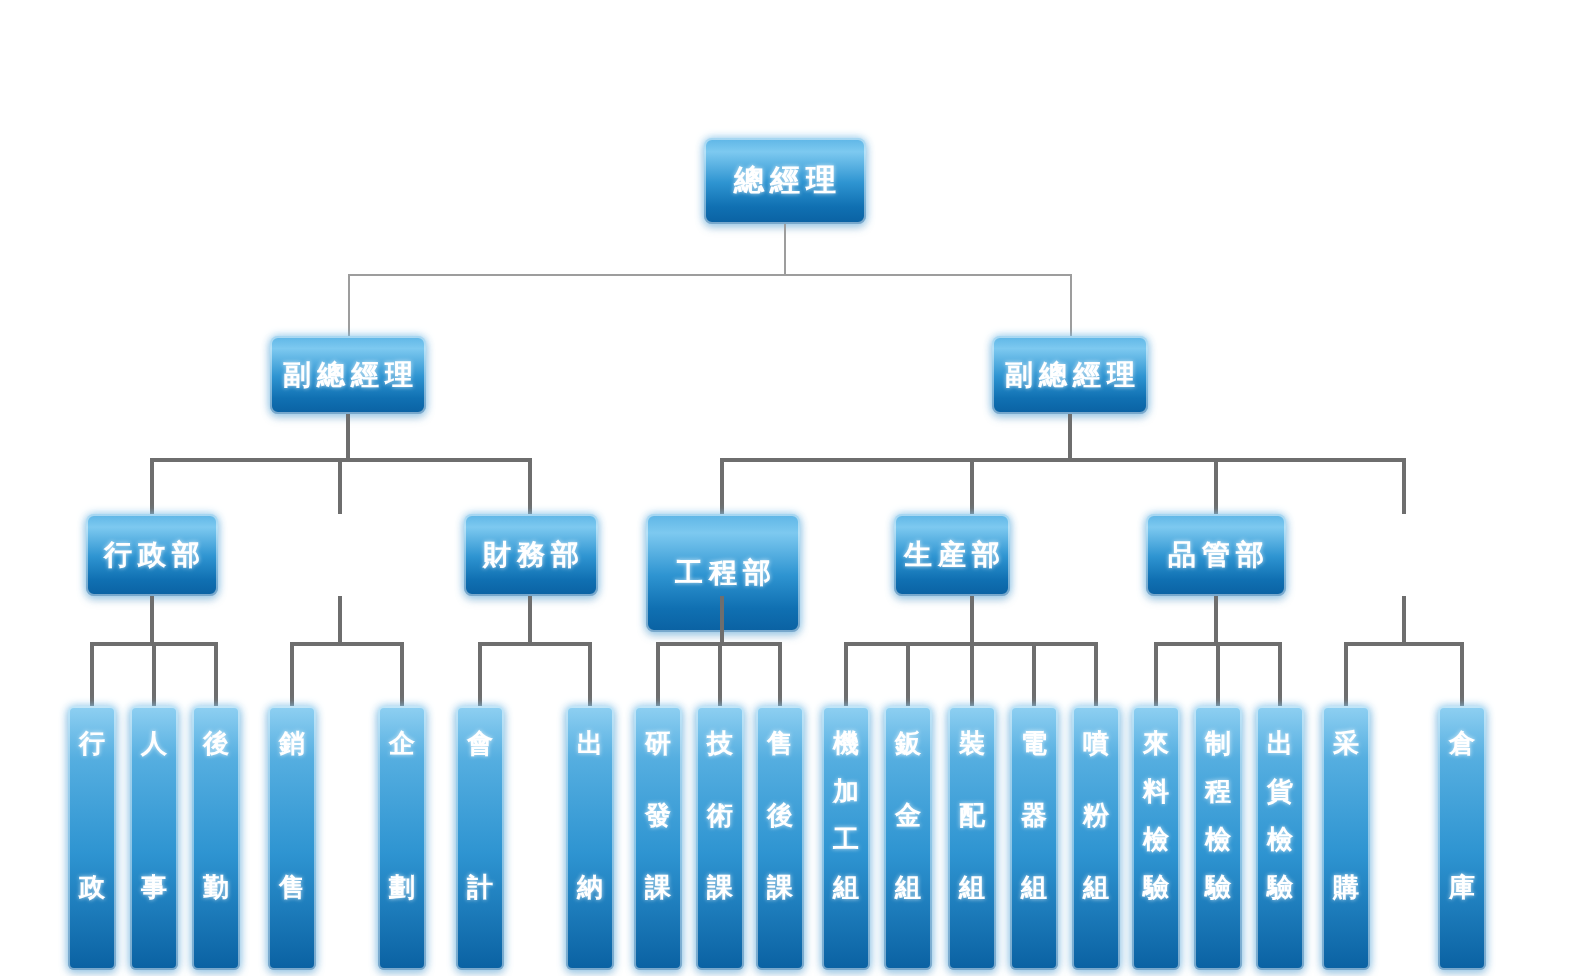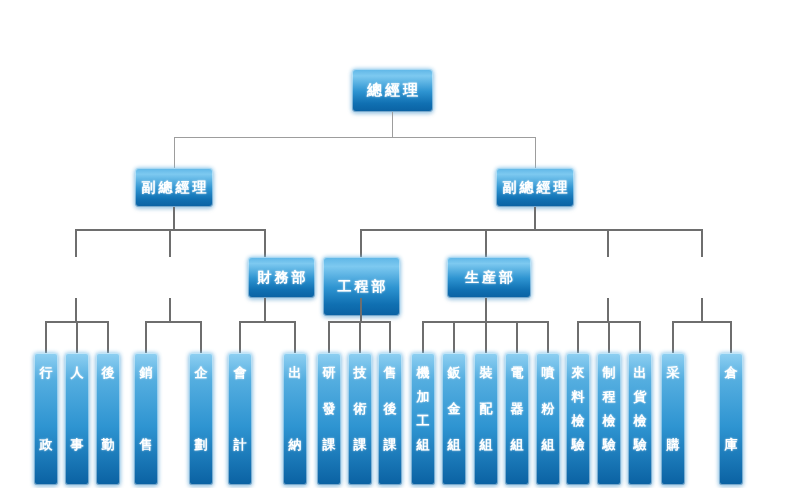--- a/index.html
+++ b/index.html
@@ -46,20 +46,23 @@
     </div>
     <div class="cline" style="left: 173px; top: 163px; width: 2px; height: 22px;"></div>
     <div class="cline light" style="left: 535px; top: 93px; width: 1px; height: 31px;"></div>
     <div class="node" style="left: 496px; top: 124px; width: 78px; height: 39px;">
       <div class="hlabel">副總經理</div>
     </div>
     <div class="cline" style="left: 534px; top: 163px; width: 2px; height: 22px;"></div>
     <div class="cline" style="left: 75px; top: 185px; width: 191px; height: 2px;"></div>
     <div class="cline" style="left: 360px; top: 185px; width: 343px; height: 2px;"></div>
     <div class="cline" style="left: 75px; top: 185px; width: 2px; height: 28px;"></div>
+    <div class="node" style="left: 43px; top: 213px; width: 66px; height: 41px;">
+      <div class="hlabel">行政部</div>
+    </div>
     <div class="cline" style="left: 75px; top: 254px; width: 2px; height: 23px;"></div>
     <div class="cline" style="left: 45px; top: 277px; width: 64px; height: 2px;"></div>
     <div class="cline" style="left: 45px; top: 277px; width: 2px; height: 32px;"></div>
     <div class="node vnode" style="left: 34px; top: 309px; width: 24px; height: 132px;">
       <div class="vlabel">
         <span>行</span>
         <span>政</span>
       </div>
     </div>
     <div class="cline" style="left: 76px; top: 277px; width: 2px; height: 32px;"></div>
@@ -87,21 +90,21 @@
       </div>
     </div>
     <div class="cline" style="left: 200px; top: 277px; width: 2px; height: 32px;"></div>
     <div class="node vnode" style="left: 189px; top: 309px; width: 24px; height: 132px;">
       <div class="vlabel">
         <span>企</span>
         <span>劃</span>
       </div>
     </div>
     <div class="cline" style="left: 264px; top: 185px; width: 2px; height: 28px;"></div>
-    <div class="node" style="left: 248px; top: 213px; width: 67px; height: 41px;">
+    <div class="node" style="left: 232px; top: 213px; width: 67px; height: 41px;">
       <div class="hlabel">財務部</div>
     </div>
     <div class="cline" style="left: 264px; top: 254px; width: 2px; height: 23px;"></div>
     <div class="cline" style="left: 239px; top: 277px; width: 57px; height: 2px;"></div>
     <div class="cline" style="left: 239px; top: 277px; width: 2px; height: 32px;"></div>
     <div class="node vnode" style="left: 228px; top: 309px; width: 24px; height: 132px;">
       <div class="vlabel">
         <span>會</span>
         <span>計</span>
       </div>
@@ -137,21 +140,21 @@
     </div>
     <div class="cline" style="left: 389px; top: 277px; width: 2px; height: 32px;"></div>
     <div class="node vnode" style="left: 378px; top: 309px; width: 24px; height: 132px;">
       <div class="vlabel">
         <span>售</span>
         <span>後</span>
         <span>課</span>
       </div>
     </div>
     <div class="cline" style="left: 485px; top: 185px; width: 2px; height: 28px;"></div>
-    <div class="node" style="left: 447px; top: 213px; width: 84px; height: 41px;">
+    <div class="node" style="left: 447px; top: 213px; width: 58px; height: 41px;">
       <div class="hlabel">生産部</div>
     </div>
     <div class="cline" style="left: 485px; top: 254px; width: 2px; height: 23px;"></div>
     <div class="cline" style="left: 422px; top: 277px; width: 127px; height: 2px;"></div>
     <div class="cline" style="left: 422px; top: 277px; width: 2px; height: 32px;"></div>
     <div class="node vnode" style="left: 411px; top: 309px; width: 24px; height: 132px;">
       <div class="vlabel">
         <span>機</span>
         <span>加</span>
         <span>工</span>
@@ -184,20 +187,23 @@
     </div>
     <div class="cline" style="left: 547px; top: 277px; width: 2px; height: 32px;"></div>
     <div class="node vnode" style="left: 536px; top: 309px; width: 24px; height: 132px;">
       <div class="vlabel">
         <span>噴</span>
         <span>粉</span>
         <span>組</span>
       </div>
     </div>
     <div class="cline" style="left: 607px; top: 185px; width: 2px; height: 28px;"></div>
+    <div class="node" style="left: 573px; top: 213px; width: 70px; height: 41px;">
+      <div class="hlabel">品管部</div>
+    </div>
     <div class="cline" style="left: 607px; top: 254px; width: 2px; height: 23px;"></div>
     <div class="cline" style="left: 577px; top: 277px; width: 64px; height: 2px;"></div>
     <div class="cline" style="left: 577px; top: 277px; width: 2px; height: 32px;"></div>
     <div class="node vnode" style="left: 566px; top: 309px; width: 24px; height: 132px;">
       <div class="vlabel">
         <span>來</span>
         <span>料</span>
         <span>檢</span>
         <span>驗</span>
       </div>

